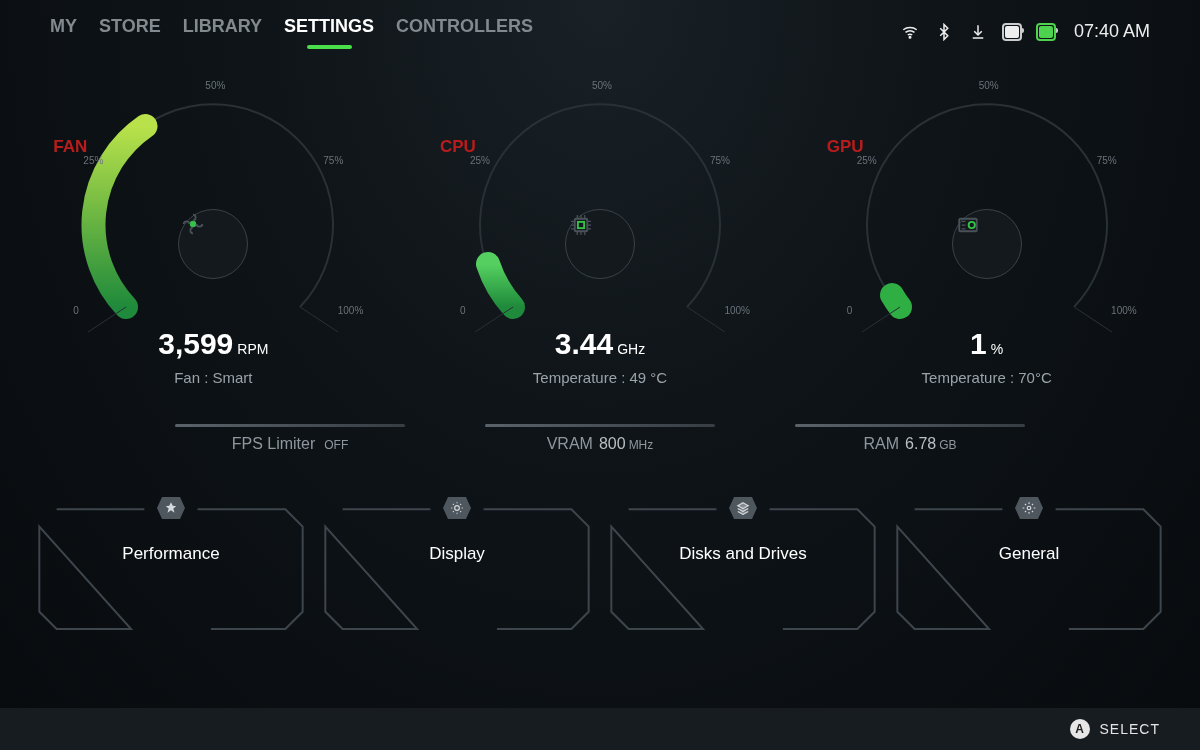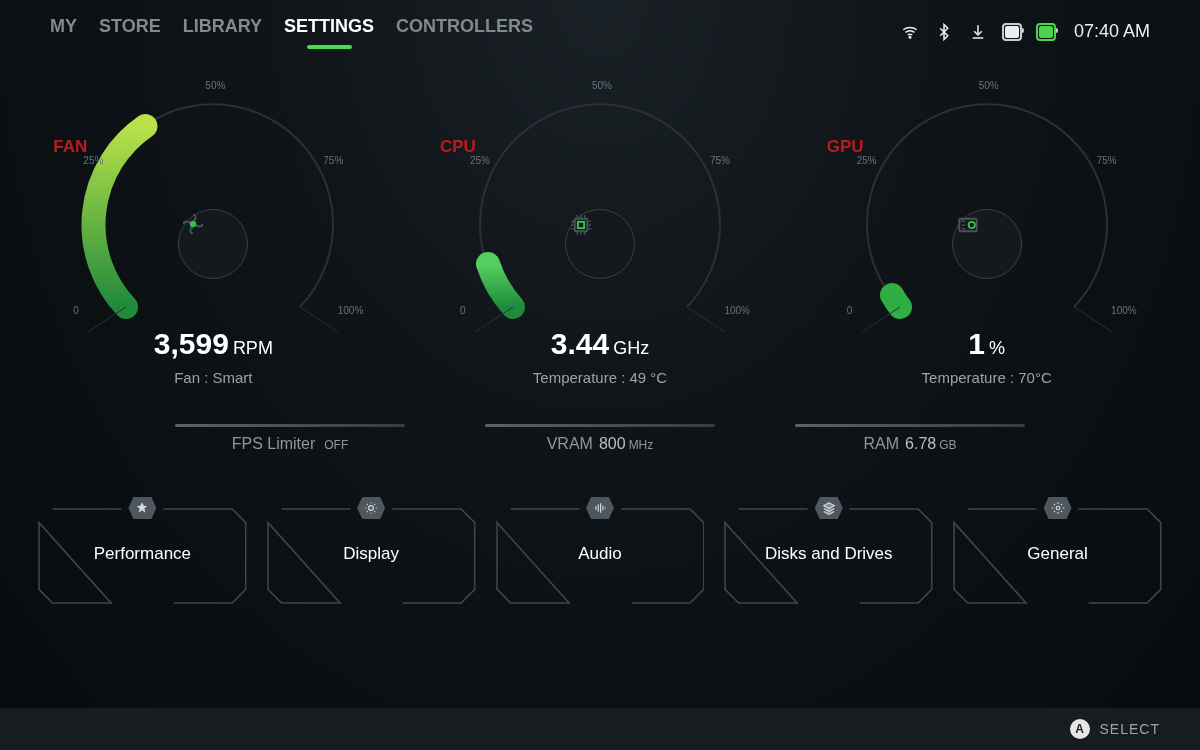--- a/index.html
+++ b/index.html
@@ -27,40 +27,40 @@
     
     .gauges { display: flex; justify-content: center; gap: 0; margin-top: 30px; padding: 0 20px; }
     .gauge-block { flex: 1; display: flex; flex-direction: column; align-items: center; }
     .gauge-frame { width: 320px; height: 260px; position: relative; }
     .gauge-frame svg { position: absolute; inset: 0; }
     .g-title { position: absolute; top: 60px; left: 0; right: 0; color: #b91c1c; font-weight: 600; font-size: 17px; }
     .g-icon-wrap { position: absolute; left: 50%; top: 132px; transform: translateX(-50%); width: 70px; height: 70px; border:1px solid #3a4248; border-radius: 50%; display:flex; align-items:center; justify-content:center; background:#14191d;}
     .tick-lbl { position: absolute; font-size: 10px; color: #6a737a; }
     .val-row { text-align:center; margin-top:-10px;}
     .val-big { color:#fff; font-weight:700; font-size:30px;}
-    .val-unit{ color:#fff; font-size:18px; margin-left:4px; font-weight:500;}
+    .val-unit{ color:#fff; font-size:14px; margin-left:4px; font-weight:500;}
     .sub-row{ text-align:center; color:#9aa3aa; font-size:15px; margin-top:8px;}
     
     .indicators { display:flex; justify-content:center; gap:80px; margin-top:38px;}
     .ind { width: 230px; }
     .ind-bar{ height:3px; width:100%; background:linear-gradient(to right,#5b636a,#363d43); border-radius:2px; margin-bottom:8px;}
     .ind-row{ text-align:center; color:#8f979e;}
     .ind-row .k{ font-size:16px; margin-right:6px;}
     .ind-row .v{ color:#b8bfc5; font-size:16px; font-weight:500;}
     .ind-row .u{ color:#8f979e; font-size:12px; margin-left:3px;}
     
     .tiles { display:flex; gap:20px; padding: 0 38px; margin-top: 55px;}
     .tile { flex:1; height:92px; position:relative; display:flex; align-items:center; justify-content:center; cursor:pointer;}
     .tile-frame { position:absolute; inset:0; }
     .tile-title{ color:#fff; font-size:17px;}
     .tile-icon-wrap{ position:absolute; top:-11px; left:50%; transform:translateX(-50%); width:28px; height:22px; background:#4e565e; display:flex; align-items:center; justify-content:center; clip-path: polygon(18% 0,82% 0,100% 50%,82% 100%,18% 100%,0 50%);}
     
     .footer { position:absolute; bottom:0; left:0; right:0; height:42px; background:#171c20; display:flex; justify-content:flex-end; align-items:center; padding-right:40px; gap:10px;}
     .a-btn{ width:20px; height:20px; border-radius:50%; background:#e6e6e6; color:#222; font-weight:700; font-size:12px; display:flex; align-items:center; justify-content:center;}
-    .footer-txt{ color:#a3a3a3; font-size:14px; letter-spacing:1px;}
+    .footer-txt{ color:#e5e5e5; font-size:14px; letter-spacing:1px;}
   </style>
 </head>
 <body>
 
 <div class="header">
   <div class="nav">
     <div class="nav-tab">MY</div>
     <div class="nav-tab">STORE</div>
     <div class="nav-tab">LIBRARY</div>
     <div class="nav-tab active">SETTINGS</div>
@@ -220,31 +220,20 @@
           <path d="M12 2v2M12 20v2M2 12h2M20 12h2M5 5l1.5 1.5M17.5 17.5L19 19M5 19l1.5-1.5M17.5 6.5L19 5"></path>
         </svg>
       </div>
     <div class="tile-title">Display</div>
   </div>
   <div class="tile">
     <svg class="tile-frame" viewBox="0 0 200 92" preserveAspectRatio="none">
         <path d="M14 1 H80 M120 1 H186 L199 14 V78 L186 91 H130 M70 91 H14 L1 78 V14 Z" fill="none" stroke="#3e464d" stroke-width="1.5"></path>
       </svg>
     <div class="tile-icon-wrap">
-        <svg width="14" height="14" viewBox="0 0 24 24" stroke="#d5dade" stroke-width="2">
-          <path d="M5 9v6M9 6v12M13 4v16M17 8v8M21 11v2"></path>
-        </svg>
-      </div>
-    <div class="tile-title">Audio</div>
-  </div>
-  <div class="tile">
-    <svg class="tile-frame" viewBox="0 0 200 92" preserveAspectRatio="none">
-        <path d="M14 1 H80 M120 1 H186 L199 14 V78 L186 91 H130 M70 91 H14 L1 78 V14 Z" fill="none" stroke="#3e464d" stroke-width="1.5"></path>
-      </svg>
-    <div class="tile-icon-wrap">
         <svg width="14" height="14" viewBox="0 0 24 24" fill="none" stroke="#d5dade" stroke-width="2">
           <path d="M12 3l9 5-9 5-9-5 9-5zM3 13l9 5 9-5M3 18l9 5 9-5" fill="#d5dade" fill-opacity=".4"></path>
         </svg>
       </div>
     <div class="tile-title">Disks and Drives</div>
   </div>
   <div class="tile">
     <svg class="tile-frame" viewBox="0 0 200 92" preserveAspectRatio="none">
         <path d="M14 1 H80 M120 1 H186 L199 14 V78 L186 91 H130 M70 91 H14 L1 78 V14 Z" fill="none" stroke="#3e464d" stroke-width="1.5"></path>
       </svg>

